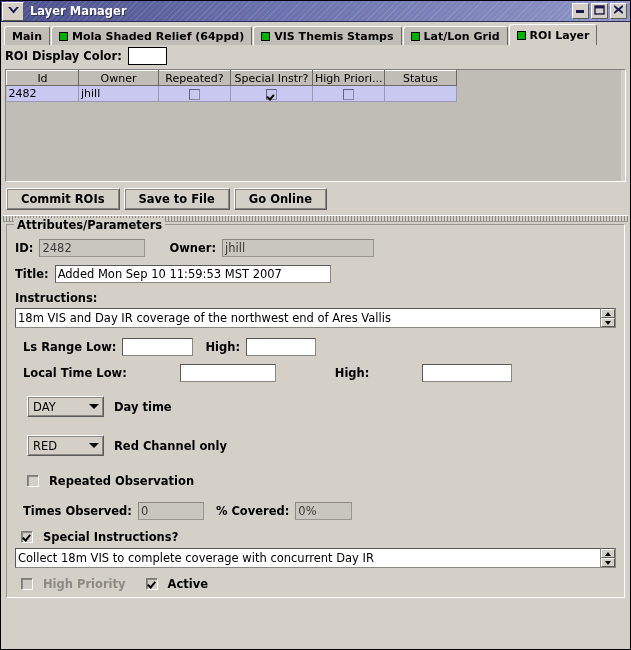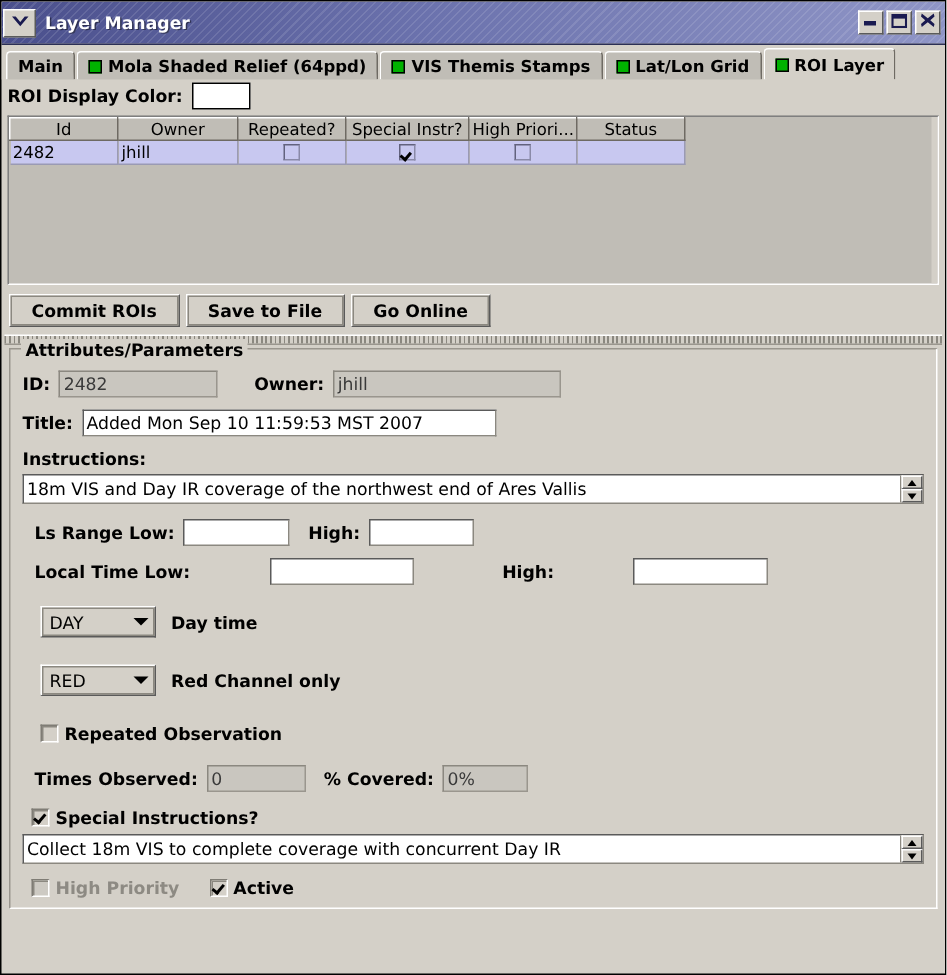--- a/index.html
+++ b/index.html
@@ -18,21 +18,21 @@
     height: 650px;
     box-sizing: border-box;
     background: #d4d0c8;
     border: 1px solid #000000;
     overflow: hidden;
   }
 
   
   .titlebar {
     position: relative;
-    height: 29px;
+    height: 21px;
     display: flex;
     align-items: center;
     background-image:
       repeating-linear-gradient(135deg,
         rgba(255,255,255,0.11) 0px,
         rgba(255,255,255,0.11) 1px,
         rgba(255,255,255,0) 1px,
         rgba(255,255,255,0) 4px),
       linear-gradient(to right, #4a4f8c 0%, #6b72ad 45%, #8f95c6 100%);
     border-bottom: 1px solid #2b2f55;
@@ -374,21 +374,21 @@
   .combo-note {
     font-weight: bold;
     font-size: 11.5px;
     margin-left: 10px;
   }
 
   
   .cb-row {
     display: flex;
     align-items: center;
-    gap: 4px;
+    gap: 10px;
   }
   .cbox {
     width: 12px;
     height: 12px;
     background: #d4d0c8;
     border: 1px solid #ffffff;
     border-top-color: #7f7c75;
     border-left-color: #7f7c75;
     box-shadow: inset 1px 1px 0 #8b8880;
     box-sizing: border-box;

